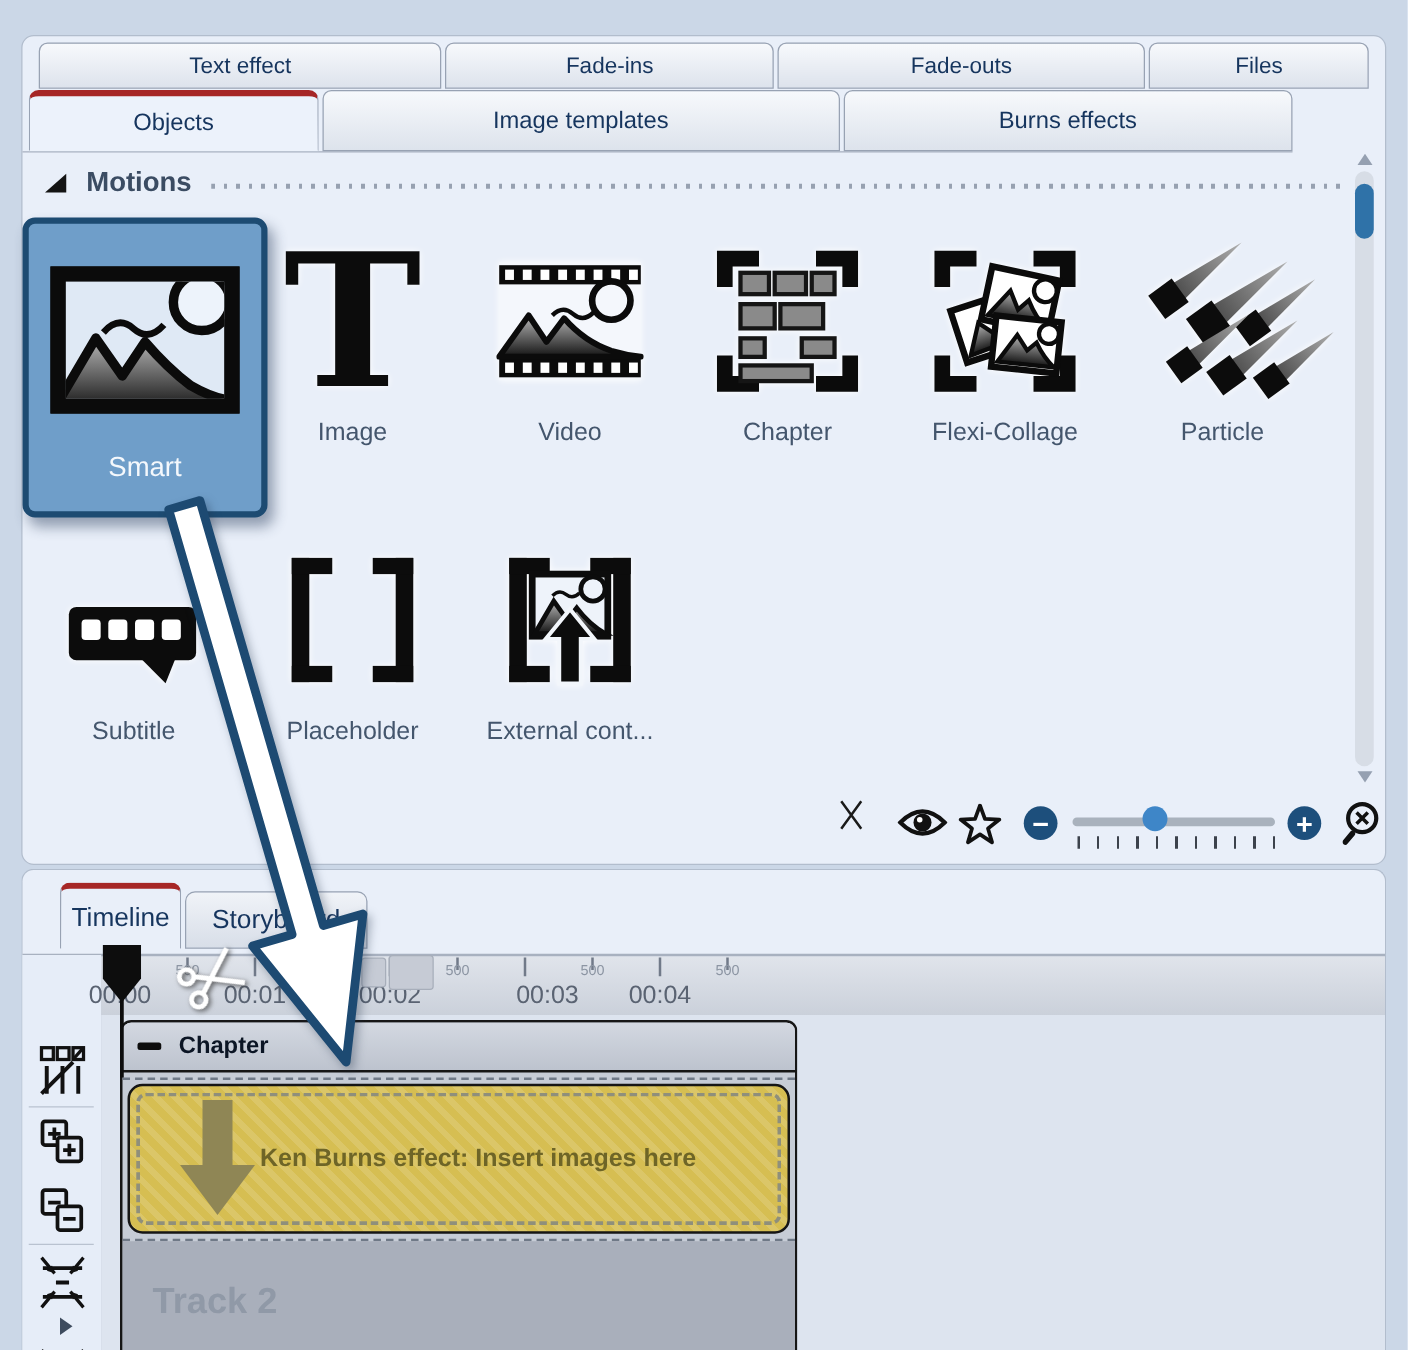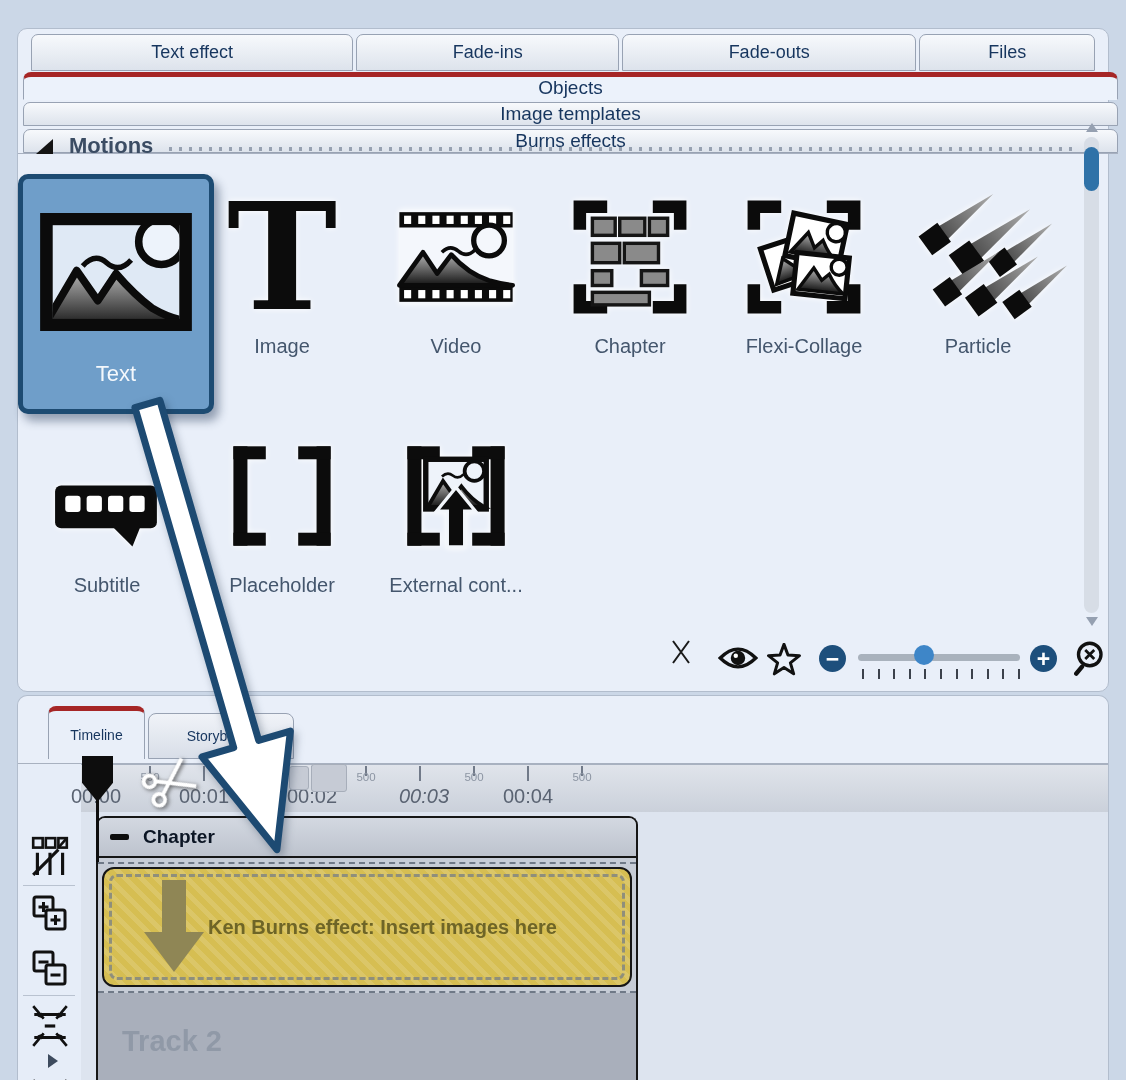--- a/index.html
+++ b/index.html
@@ -6,22 +6,22 @@
   body{width:1126px;height:1080px;overflow:hidden;background:#cbd7e7;
        font-family:"Liberation Sans",sans-serif;position:relative;}
 
   
   .toolbox-panel{position:absolute;left:17px;top:28px;width:1090px;height:662px;
     background:#e9eff9;border:1px solid #b2bdcd;border-radius:10px;}
   .tabs1{position:absolute;left:13px;top:5px;width:1064px;display:flex;gap:3px;}
   .tab{display:flex;align-items:center;justify-content:center;height:37px;
     background:linear-gradient(#f7f9fc,#dde3ec);border:1px solid #98a2b3;
     border-radius:7px 7px 0 0;font-size:18px;color:#16355e;box-sizing:border-box;}
-  .tabs2{position:absolute;left:0;top:43px;width:1100px;display:flex;gap:3px;
-    padding-left:5px;box-sizing:border-box;border-bottom:1px solid #a7b0c0;flex-direction:column;}
+  .tabs2{position:absolute;left:0;top:43px;width:1016px;display:flex;gap:3px;
+    padding-left:5px;box-sizing:border-box;border-bottom:1px solid #a7b0c0;}
   .tab2{height:49px;font-size:19px;}
   .tab2.active{background:#ecf2fb;border-top:5px solid #a62626;border-bottom:1px solid #ecf2fb;
     margin-bottom:-1px;z-index:2;border-radius:8px 8px 0 0;}
 
   
   .section-header{position:absolute;left:18px;top:104px;right:30px;display:flex;align-items:center;gap:16px;}
   .tri-collapse{width:0;height:0;border-bottom:15px solid #141414;border-left:17px solid transparent;}
   .section-title{font-size:22px;font-weight:bold;color:#3b4c63;}
   .section-dots{flex:1;height:4px;margin-top:6px;
     background:repeating-linear-gradient(90deg,#97a1b1 0 3px,transparent 3px 10px);}
@@ -58,21 +58,21 @@
   .sb-track{position:absolute;left:1066px;top:108px;width:15px;height:476px;background:#d7dde6;border-radius:8px;}
   .sb-thumb{position:absolute;left:1066px;top:118px;width:15px;height:44px;background:#2f72a8;border-radius:8px;}
   .sb-arrow{position:absolute;left:1068px;width:0;height:0;border-left:6px solid transparent;border-right:6px solid transparent;}
   .sb-up{top:94px;border-bottom:9px solid #95a0b1;}
   .sb-down{top:588px;border-top:9px solid #95a0b1;}
 
   
   .timeline-panel{position:absolute;left:17px;top:695px;width:1090px;height:385px;
     background:#e9eff9;border:1px solid #b2bdcd;border-bottom:none;border-radius:10px 10px 0 0;}
   .tl-tab{position:absolute;display:flex;align-items:center;justify-content:center;
-    border:1px solid #98a2b3;border-radius:8px 8px 0 0;font-size:14px;color:#16355e;box-sizing:border-box;}
+    border:1px solid #98a2b3;border-radius:8px 8px 0 0;font-size:21px;color:#16355e;box-sizing:border-box;}
   .tl-tab.active{left:30px;top:10px;width:97px;height:53px;background:#e9eff9;
     border-top:5px solid #a62626;border-bottom:none;z-index:2;}
   .tl-tab.inactive{left:130px;top:17px;width:146px;height:46px;background:linear-gradient(#f0f3f8,#d8dee8);}
   .tl-topline{position:absolute;left:0;top:67px;width:100%;height:1px;background:#a8b1c0;}
 
   .tl-toolbar{position:absolute;left:0;top:68px;width:63px;bottom:0;background:#e6edf8;border-right:1px solid #c2cad6;}
   .tb-ico{position:absolute;left:13px;width:38px;height:44px;display:flex;align-items:center;justify-content:center;}
   .tb-sep{position:absolute;left:5px;width:52px;height:1px;background:#b9c2d0;}
   .tb-flyout{position:absolute;left:30px;width:0;height:0;border-top:7px solid transparent;
     border-bottom:7px solid transparent;border-left:10px solid #3d4b5e;}
@@ -156,21 +156,21 @@
       <svg width="152" height="118" viewBox="0 0 100 78">
         <rect x="4" y="4" width="92" height="70" fill="#dfe9f5" stroke="#0b0b0b" stroke-width="8"></rect>
         <g clip-path="url(#mclip)">
           <circle cx="80" cy="19" r="15" fill="#edf3fb" stroke="#0b0b0b" stroke-width="5"></circle>
           <path d="M28 35 Q36 26 44 33 Q52 40 60 31" fill="none" stroke="#0b0b0b" stroke-width="3.5"></path>
           <path d="M4 72 L24 38 L38 58 L50 40 Q62 54 74 63 Q86 70 96 71 L96 76 L4 76 Z" fill="url(#mgrad)" stroke="#0b0b0b" stroke-width="5" stroke-linejoin="round"></path>
         </g>
         <rect x="4" y="4" width="92" height="70" fill="none" stroke="#0b0b0b" stroke-width="8"></rect>
       </svg>
     </div>
-    <div class="obj-label">Text</div>
+    <div class="obj-label">Smart</div>
   </div>
 
   <div class="obj-item" style="left:189px">
     <div class="obj-icon">
       <span class="letter-t">T</span>
     </div>
     <div class="obj-label">Image</div>
   </div>
 
   <div class="obj-item" style="left:363px">
@@ -473,21 +473,21 @@
         <div class="r-min" style="left:69px;">500</div>
         <div class="r-tick" style="left:122px;height:15px;"></div>
         <div class="r-sec" style="left:123px;">00:01</div>
         <div class="r-tick" style="left:176px;height:10px;"></div>
         <div class="r-min" style="left:177px;">500</div>
         <div class="r-tick" style="left:230px;height:15px;"></div>
         <div class="r-sec" style="left:231px;">00:02</div>
         <div class="r-tick" style="left:284px;height:10px;"></div>
         <div class="r-min" style="left:285px;">500</div>
         <div class="r-tick" style="left:338px;height:15px;"></div>
-        <div class="r-sec" style="left:343px;font-style:italic;">00:03</div>
+        <div class="r-sec" style="left:357px;">00:03</div>
         <div class="r-tick" style="left:392px;height:10px;"></div>
         <div class="r-min" style="left:393px;">500</div>
         <div class="r-tick" style="left:446px;height:15px;"></div>
         <div class="r-sec" style="left:447px;">00:04</div>
         <div class="r-tick" style="left:500px;height:10px;"></div>
         <div class="r-min" style="left:501px;">500</div>
       </div>
 
     <div class="ghost" style="left:208px;top:2px;width:18px;height:22px"></div>
     <div class="ghost" style="left:230px;top:0;width:34px;height:26px"></div>

